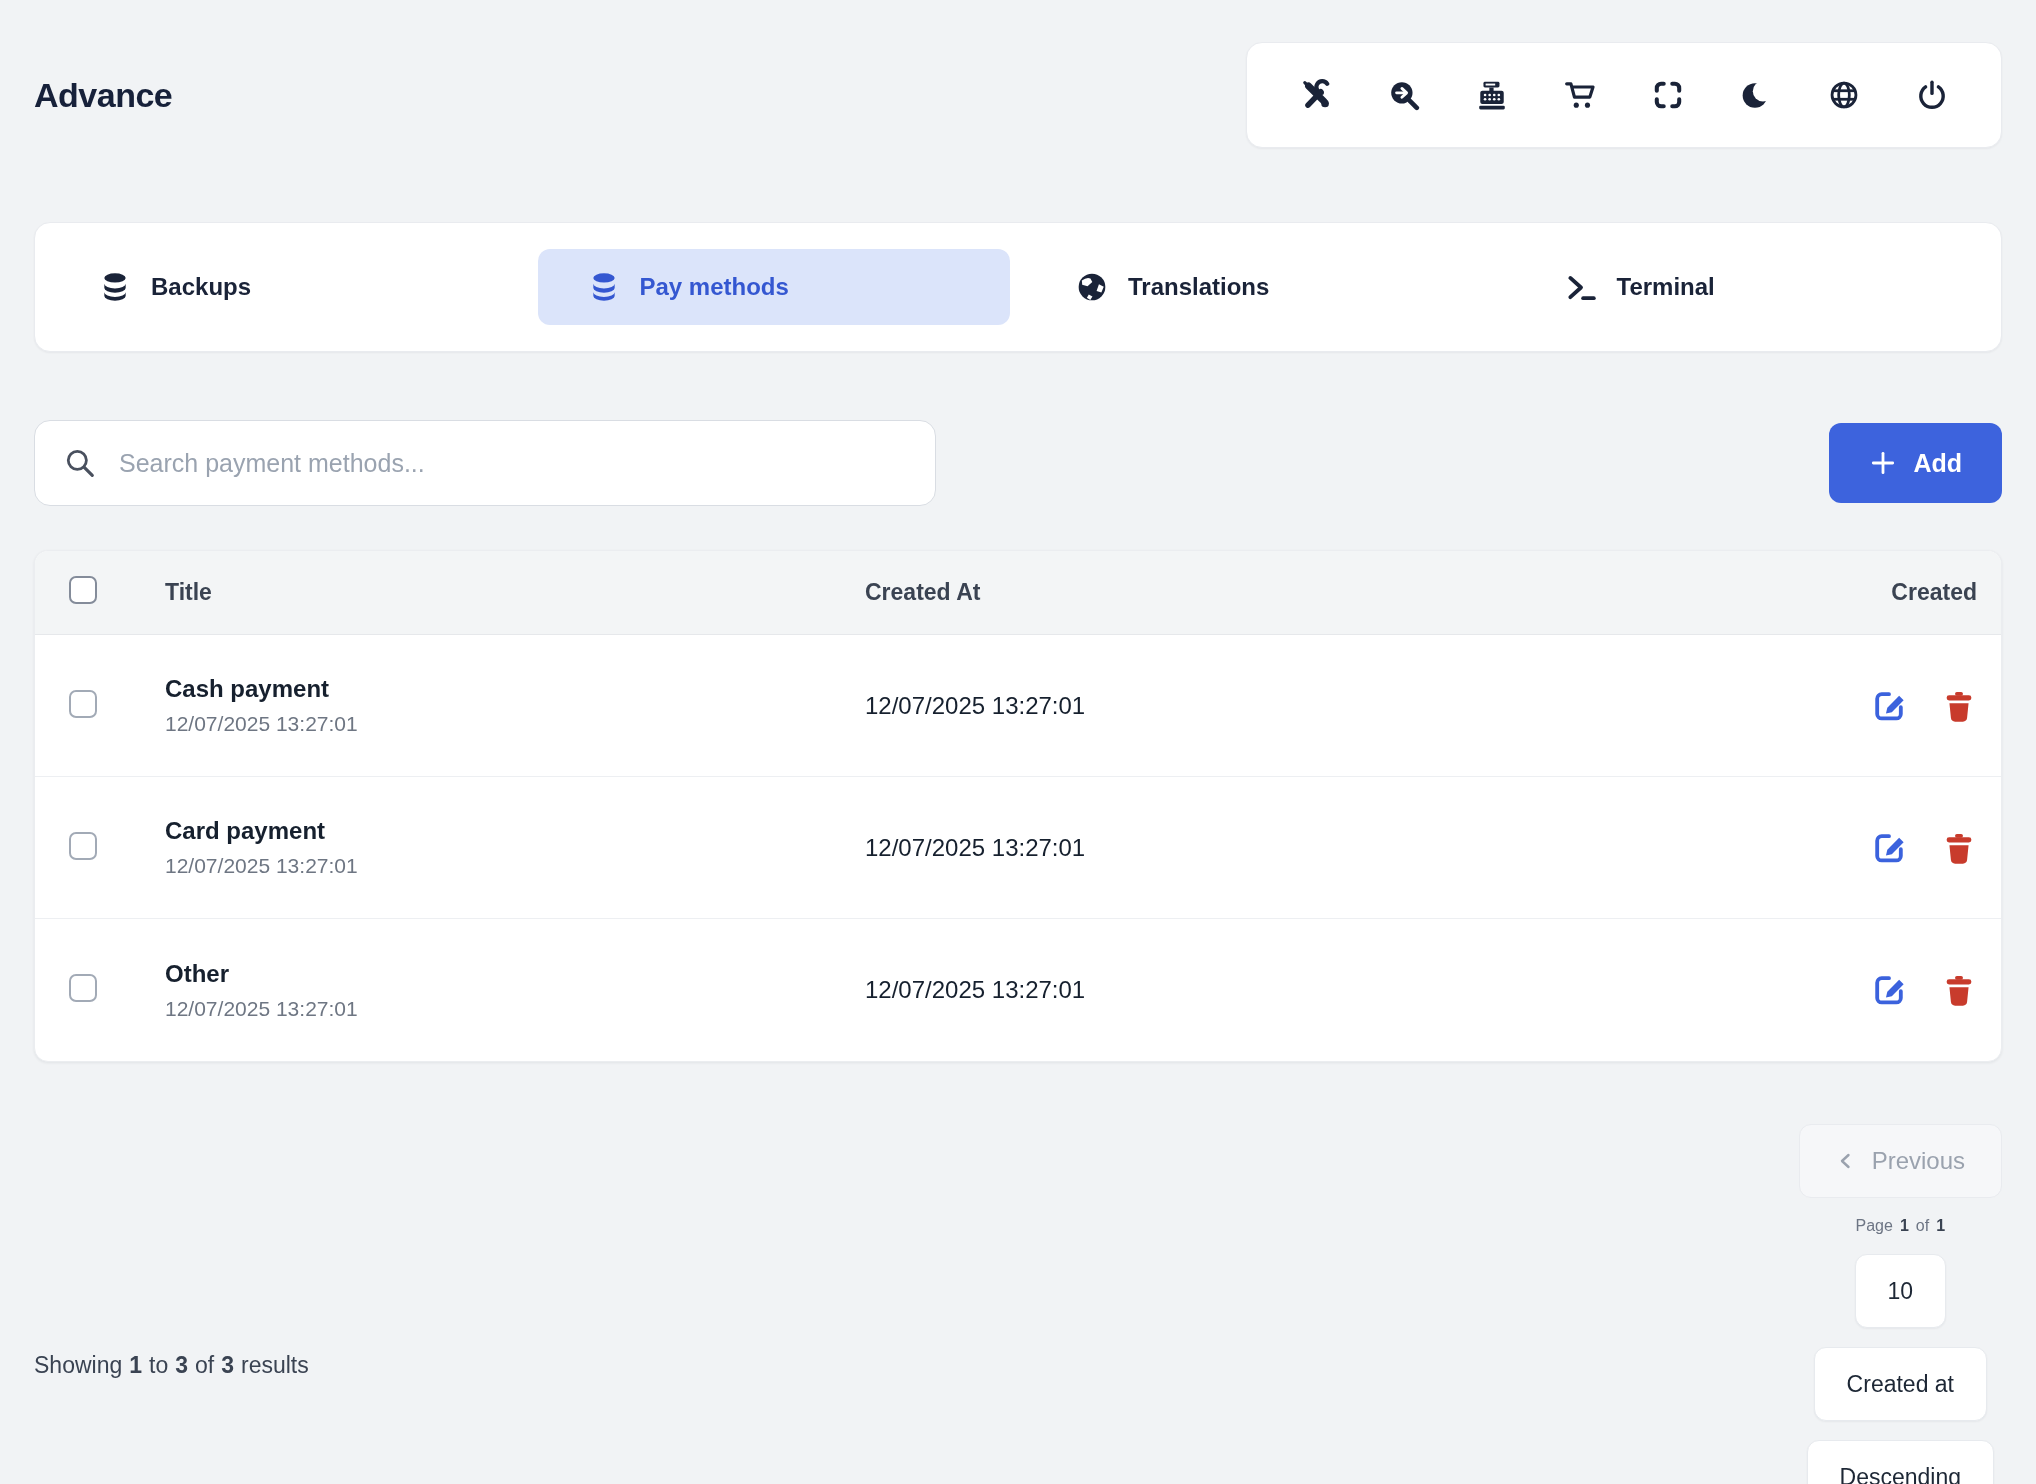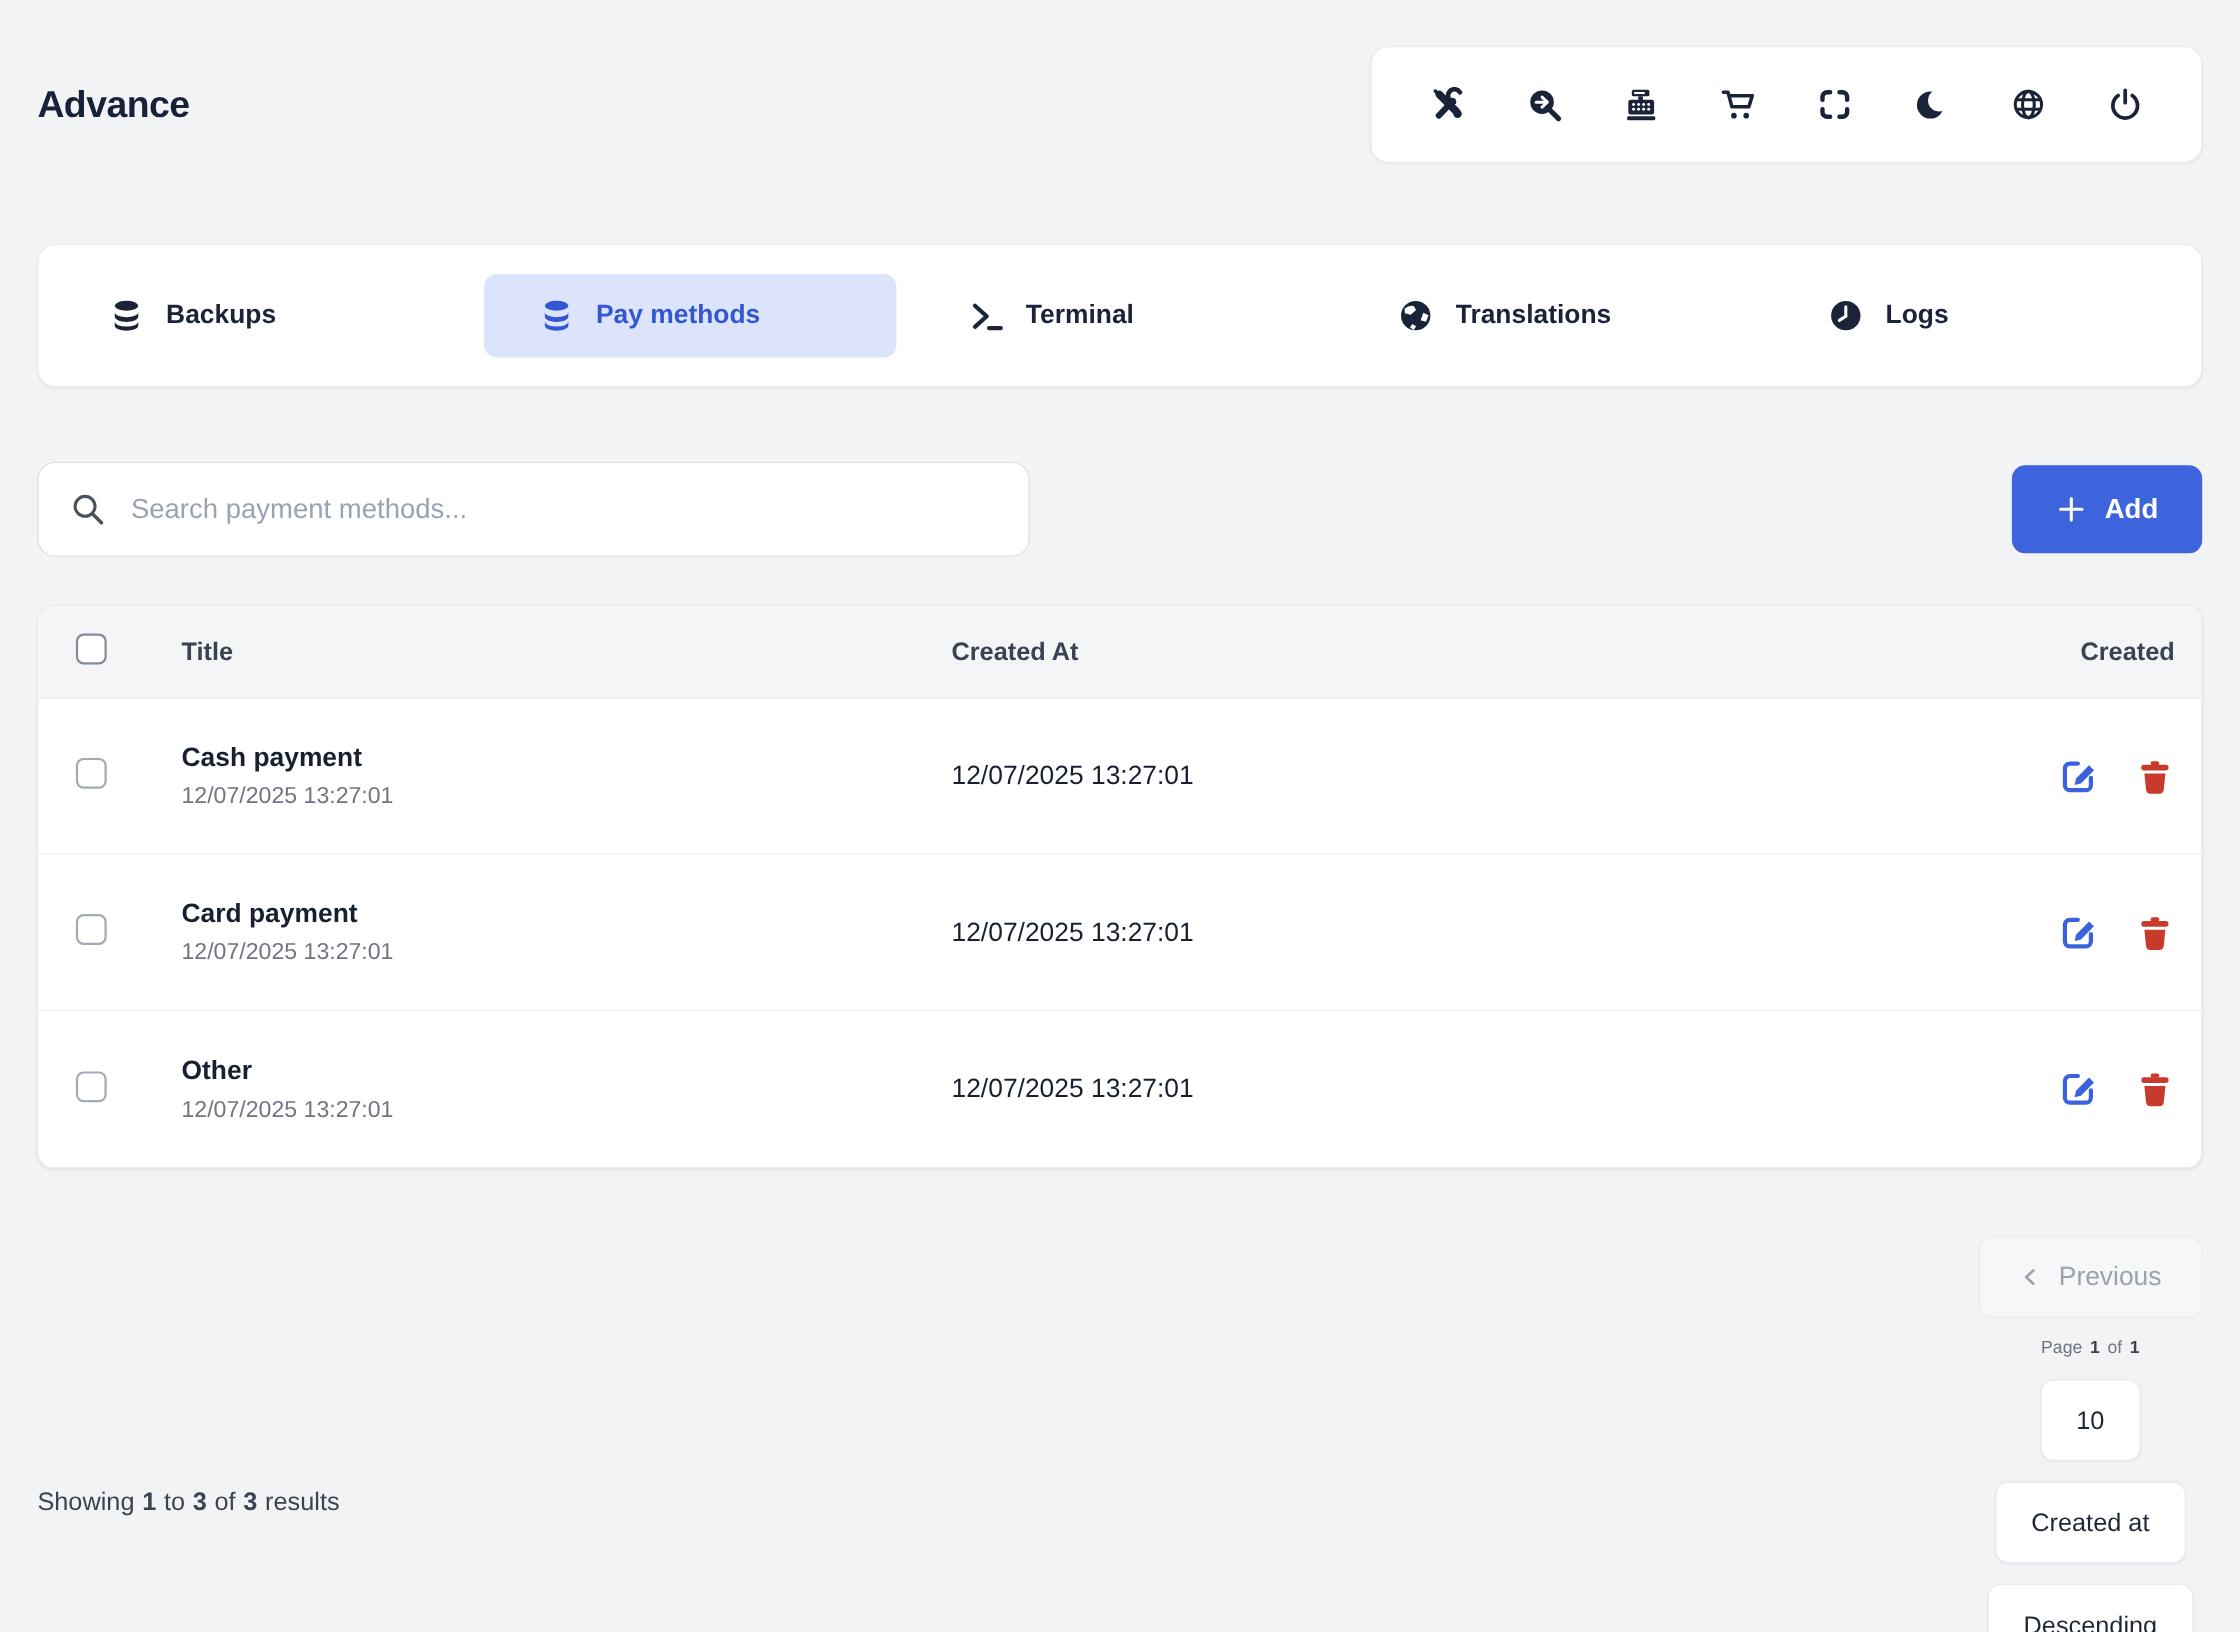--- a/index.html
+++ b/index.html
@@ -187,42 +187,34 @@
     </div>
     <div class="tab active">
       <svg viewBox="0 0 30 30" fill="currentColor">
         <ellipse cx="15" cy="6.5" rx="10" ry="4.3"></ellipse>
         <path d="M5 12 a10 4.3 0 0 0 20 0 v4 a10 4.3 0 0 1 -20 0 z"></path>
         <path d="M5 20 a10 4.3 0 0 0 20 0 v3.5 a10 4.3 0 0 1 -20 0 z"></path>
       </svg>
       <span>Pay methods</span>
     </div>
     <div class="tab">
-      <svg viewBox="0 0 30 30" fill="none" stroke="#1a2338" stroke-width="3.6" stroke-linecap="round" stroke-linejoin="round">
-        <path d="M5 6.5 L15 15.5 L5 24.5"></path>
-        <line x1="17" y1="25.5" x2="27" y2="25.5"></line>
-      </svg>
-      <span>Terminal</span>
-    </div>
-    <div class="tab">
       <svg viewBox="0 0 30 30">
         <circle cx="15" cy="15" r="12.5" fill="#1a2338"></circle>
         <path d="M5.5 9 q4.5 -3.5 8 -2 l1.8 3.2 -4.5 4 -5 -1.2 z" fill="#fff"></path>
         <path d="M21.5 12.5 l4.5 2.2 -2.2 5.5 -4.5 -1.4 z" fill="#fff"></path>
         <path d="M12 22 l3.4 2 -2 3.2 -3.2 -2.2 z" fill="#fff"></path>
       </svg>
       <span>Translations</span>
     </div>
     <div class="tab">
-      <svg viewBox="0 0 30 30">
-        <circle cx="15" cy="15" r="12.5" fill="#1a2338"></circle>
-        <line x1="15" y1="15.5" x2="15" y2="7.5" stroke="#fff" stroke-width="2.6" stroke-linecap="round"></line>
-        <line x1="15" y1="15.5" x2="9.5" y2="19" stroke="#fff" stroke-width="2.6" stroke-linecap="round"></line>
-      </svg>
-      <span>Logs</span>
+      <svg viewBox="0 0 30 30" fill="none" stroke="#1a2338" stroke-width="3.6" stroke-linecap="round" stroke-linejoin="round">
+        <path d="M5 6.5 L15 15.5 L5 24.5"></path>
+        <line x1="17" y1="25.5" x2="27" y2="25.5"></line>
+      </svg>
+      <span>Terminal</span>
     </div>
   </div>
 
   <div class="search-row">
     <div class="search-wrap">
       <svg viewBox="0 0 30 30" fill="none">
         <circle cx="12.5" cy="12.5" r="8.5" stroke="#49505e" stroke-width="2.6"></circle>
         <line x1="19" y1="19" x2="26.5" y2="26.5" stroke="#49505e" stroke-width="3" stroke-linecap="round"></line>
       </svg>
       <input class="search-input" type="text" placeholder="Search payment methods..." style="">

